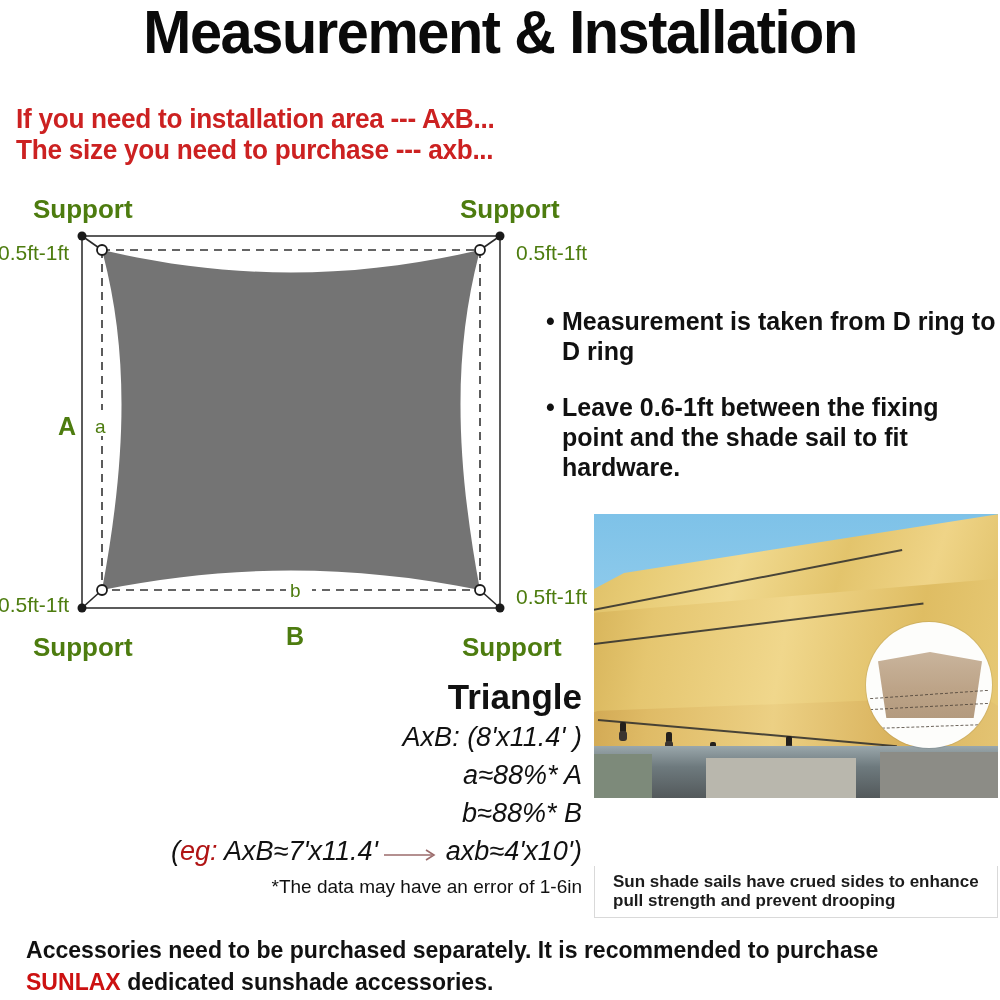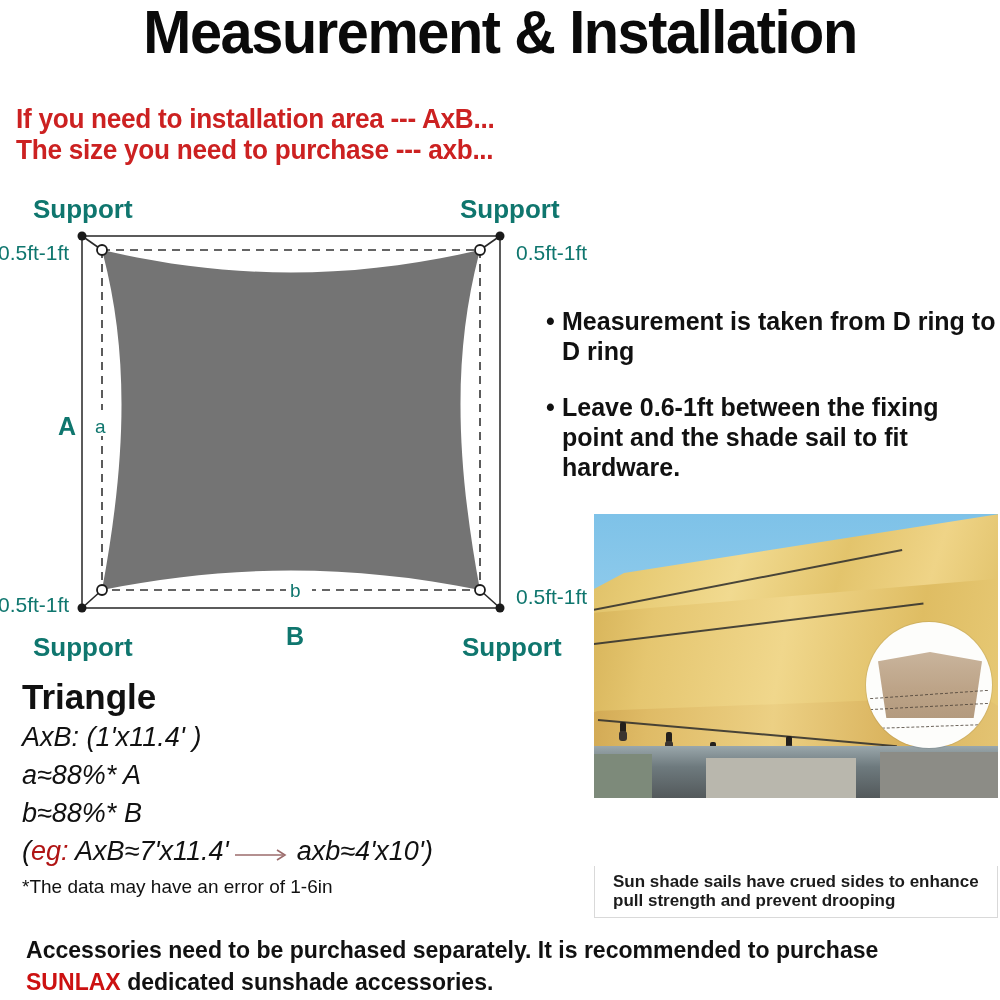--- a/index.html
+++ b/index.html
@@ -35,21 +35,21 @@
     letter-spacing:-0.3px;
     transform:scaleX(0.97);
     transform-origin:left top;
     white-space:nowrap;
   }
 
   
   .diagram{position:absolute;left:0;top:188px;width:580px;height:475px;}
   .diagram svg{display:block;}
   .dg-label{
-    position:absolute;font-weight:bold;color:#0f766e;white-space:nowrap;
+    position:absolute;font-weight:bold;color:#4d7c0f;white-space:nowrap;
   }
   .lbl-sup-tl{left:33px;top:194px;font-size:26px;}
   .lbl-sup-tr{left:460px;top:194px;font-size:26px;}
   .lbl-sup-bl{left:33px;top:632px;font-size:26px;}
   .lbl-sup-br{left:462px;top:632px;font-size:26px;}
   .lbl-ft-tl{left:-2px;top:240px;font-size:21px;font-weight:normal;}
   .lbl-ft-tr{left:516px;top:240px;font-size:21px;font-weight:normal;}
   .lbl-ft-bl{left:-2px;top:596px;font-size:21px;font-weight:normal;}
   .lbl-ft-br{left:516px;top:586px;font-size:21px;font-weight:normal;}
   .lbl-A{left:58px;top:412px;font-size:25px;}
@@ -60,21 +60,21 @@
   
   .bullets{
     position:absolute;left:546px;top:306px;width:452px;
     font-size:25px;font-weight:bold;color:#111;line-height:30px;
   }
   .bullet{display:flex;margin-bottom:26px;}
   .bullet .dot{width:16px;flex:0 0 16px;font-size:25px;line-height:30px;}
   .bullet .txt{flex:1;}
 
   
-  .tri{position:absolute;left:22px;top:676px;width:560px;}
+  .tri{position:absolute;left:22px;top:676px;width:560px;text-align:right;}
   .tri-h{font-size:35px;font-weight:bold;color:#111;line-height:42px;}
   .tri-line{font-size:27px;font-style:italic;color:#111;line-height:38px;white-space:nowrap;}
   .tri-eg{color:#b01414;font-style:italic;}
   .arrow-g{display:inline-block;vertical-align:middle;margin:0 6px;}
   .tri-note{font-size:19px;color:#111;margin-top:4px;}
 
   
   .photo{
     position:absolute;left:594px;top:514px;width:404px;height:284px;
     overflow:hidden;background:#8fc9ea;
@@ -199,21 +199,21 @@
       <span class="txt">Measurement is taken from D ring to D ring</span>
     </div>
     <div class="bullet">
       <span class="dot">•</span>
       <span class="txt">Leave 0.6-1ft between the fixing point and the shade sail to fit hardware.</span>
     </div>
   </div>
 
   <div class="tri">
     <div class="tri-h">Triangle</div>
-    <div class="tri-line">AxB: (1'x11.4' )</div>
+    <div class="tri-line">AxB: (8'x11.4' )</div>
     <div class="tri-line">a≈88%* A</div>
     <div class="tri-line">b≈88%* B</div>
     <div class="tri-line"><span>(</span><span class="tri-eg">eg:</span><span> AxB≈7'x11.4'</span><span class="arrow-g"><svg width="56" height="14" viewBox="0 0 56 14">
             <line x1="0" y1="7" x2="48" y2="7" stroke="#9b6b6b" stroke-width="1.6"></line>
             <polyline points="42,2 50,7 42,12" fill="none" stroke="#9b6b6b" stroke-width="1.6"></polyline>
           </svg></span><span>axb≈4'x10')</span></div>
     <div class="tri-note">*The data may have an error of 1-6in</div>
   </div>
 
   <div class="photo">

